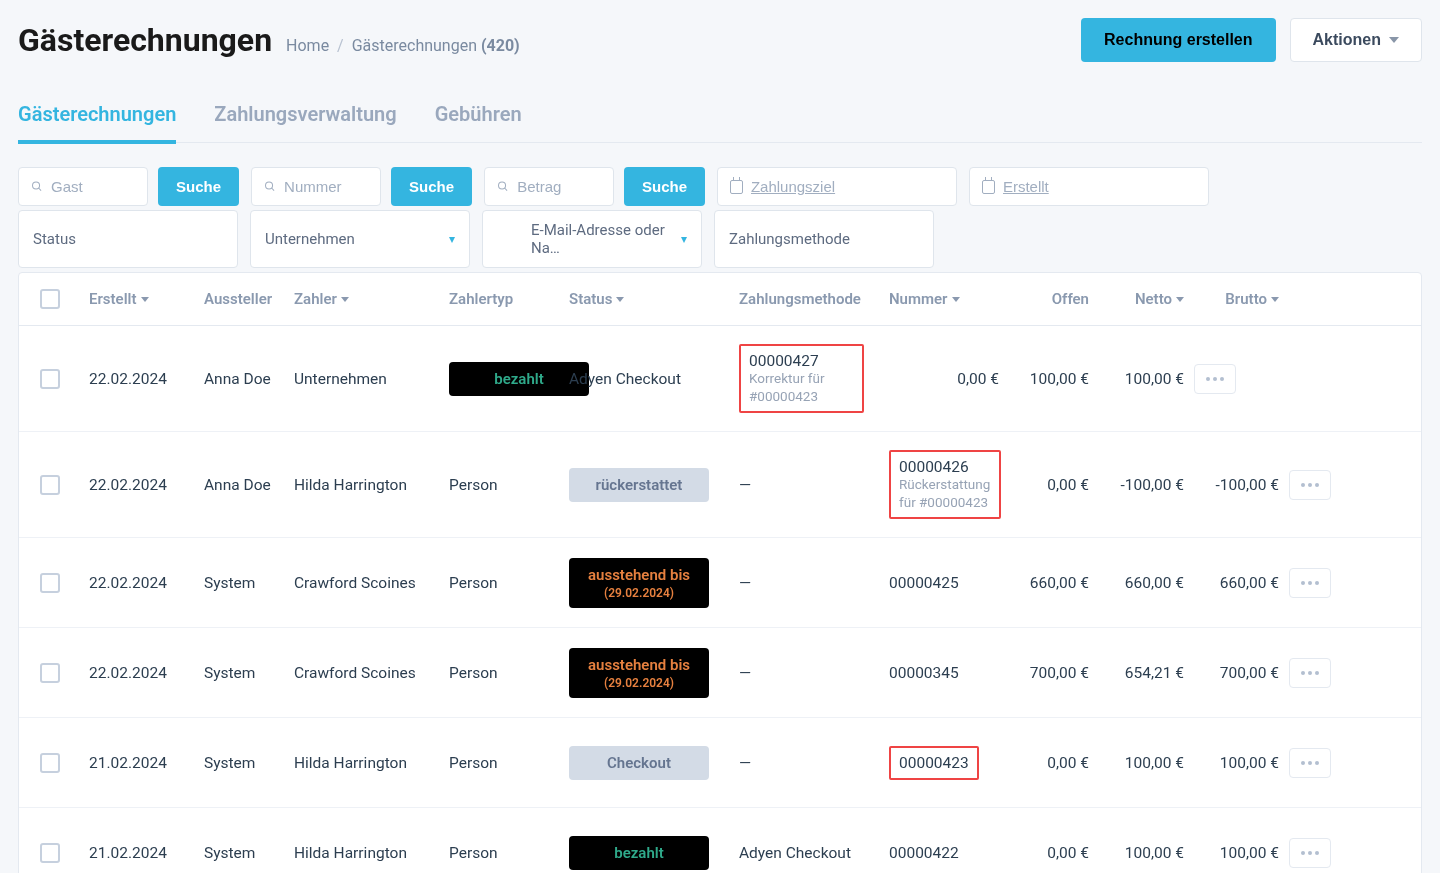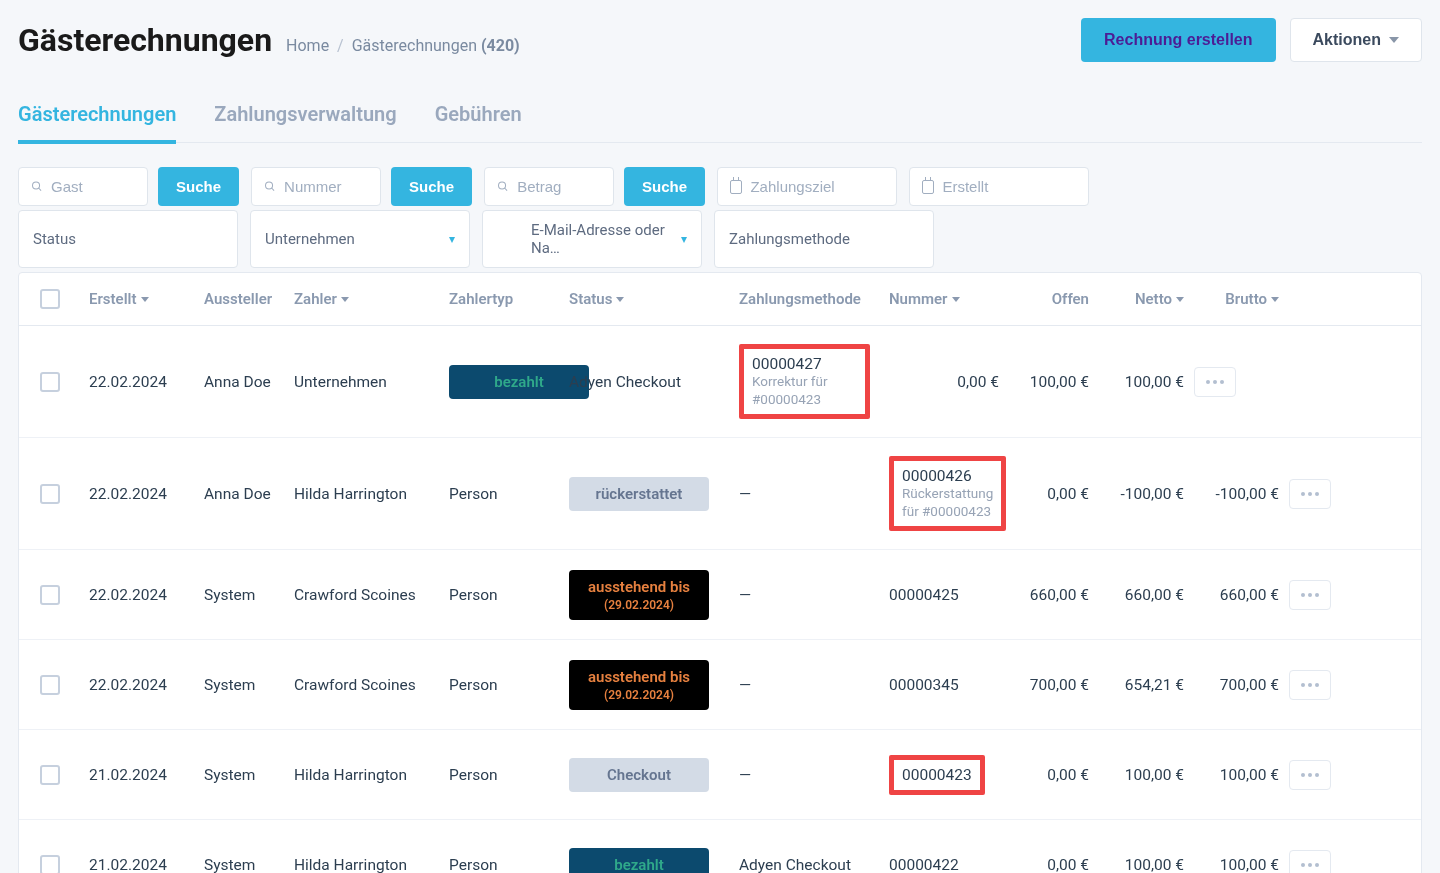--- a/index.html
+++ b/index.html
@@ -38,21 +38,21 @@
   border-radius: 4px;
   padding: 12px 22px;
   font-size: 16px;
   font-weight: 600;
   cursor: pointer;
   border: 1px solid transparent;
   display: inline-flex;
   align-items: center;
   gap: 8px;
 }
-.btn-primary { background: #34b5e0; color: #4c1d95; }
+.btn-primary { background: #34b5e0; color: #000000; }
 .btn-secondary { background: #fff; color: #3b4a5e; border-color: #dfe5ec; }
 .caret-down {
   width: 0; height: 0;
   border-left: 5px solid transparent;
   border-right: 5px solid transparent;
   border-top: 6px solid #8996a8;
   display: inline-block;
 }
 .tabs {
   display: flex;
@@ -92,21 +92,21 @@
   background: #34b5e0; color: #fff; border: none; border-radius: 4px;
   padding: 10px 18px; font-size: 15px; font-weight: 600; cursor: pointer;
 }
 .select {
   background: #fff; border: 1px solid #dfe5ec; border-radius: 4px;
   padding: 10px 14px; font-size: 15px; color: #5e6b80; display: flex;
   align-items: center; justify-content: space-between; gap: 10px; cursor: pointer;
 }
 .select .caret { color: #34b5e0; font-size: 12px; }
 .filter-input-sm { width: 130px; }
-.filter-input-md { width: 180px; }
+.filter-input-md { width: 240px; text-decoration: underline; }
 
 .table-wrap {
   background: #fff;
   border: 1px solid #e4e9f0;
   border-radius: 4px;
 }
 .thead, .trow {
   display: grid;
   grid-template-columns: 70px 115px 90px 155px 120px 170px 150px 120px 90px 95px 95px 60px;
   align-items: center;
@@ -138,28 +138,28 @@
 .cell { padding-right: 8px; }
 .cell.right { text-align: right; padding-right: 10px; }
 .cell.cb { display: flex; justify-content: center; }
 .checkbox {
   width: 20px; height: 20px; border: 2px solid #c6d0de; border-radius: 3px; background: #fff; cursor: pointer;
 }
 .badge {
   display: inline-flex; flex-direction: column; align-items: center; justify-content: center;
   border-radius: 4px; padding: 8px 14px; font-weight: 600; font-size: 15px; min-width: 140px; text-align:center;
 }
-.badge-paid { background: #0c4a6e; color: #2fa98a; }
+.badge-paid { background: #000000; color: #2fa98a; }
 .badge-refund { background: #d3dbe6; color: #657590; }
 .badge-pending { background: #000000; color: #e6803f; }
 .badge-cancel { background: #d3dbe6; color: #657590; }
 .badge .sub { font-size: 12px; font-weight: 600; margin-top: 2px; }
 .numcell .num { font-weight: 400; }
 .numcell .sub { color: #97a3b5; font-size: 13.5px; line-height: 1.3; max-width: 105px; }
-.highlight { border: 5px solid #ef4444; border-radius: 2px; padding: 6px 8px; display: inline-block; }
+.highlight { border: 2px solid #ef4444; border-radius: 2px; padding: 6px 8px; display: inline-block; }
 .actions-btn {
   border: 1px solid #e4e9f0; background: #fff; border-radius: 4px;
   width: 42px; height: 30px; display: flex; align-items: center; justify-content: center; cursor: pointer;
 }
 .dots { display: flex; gap: 3px; }
 .dots span { width: 4px; height: 4px; background: #b3bfd0; border-radius: 50%; }
 .icon-cal {
   display: inline-block; width: 14px; height: 14px; border: 1.5px solid #a1aec0;
   border-radius: 2px; position: relative;
 }

